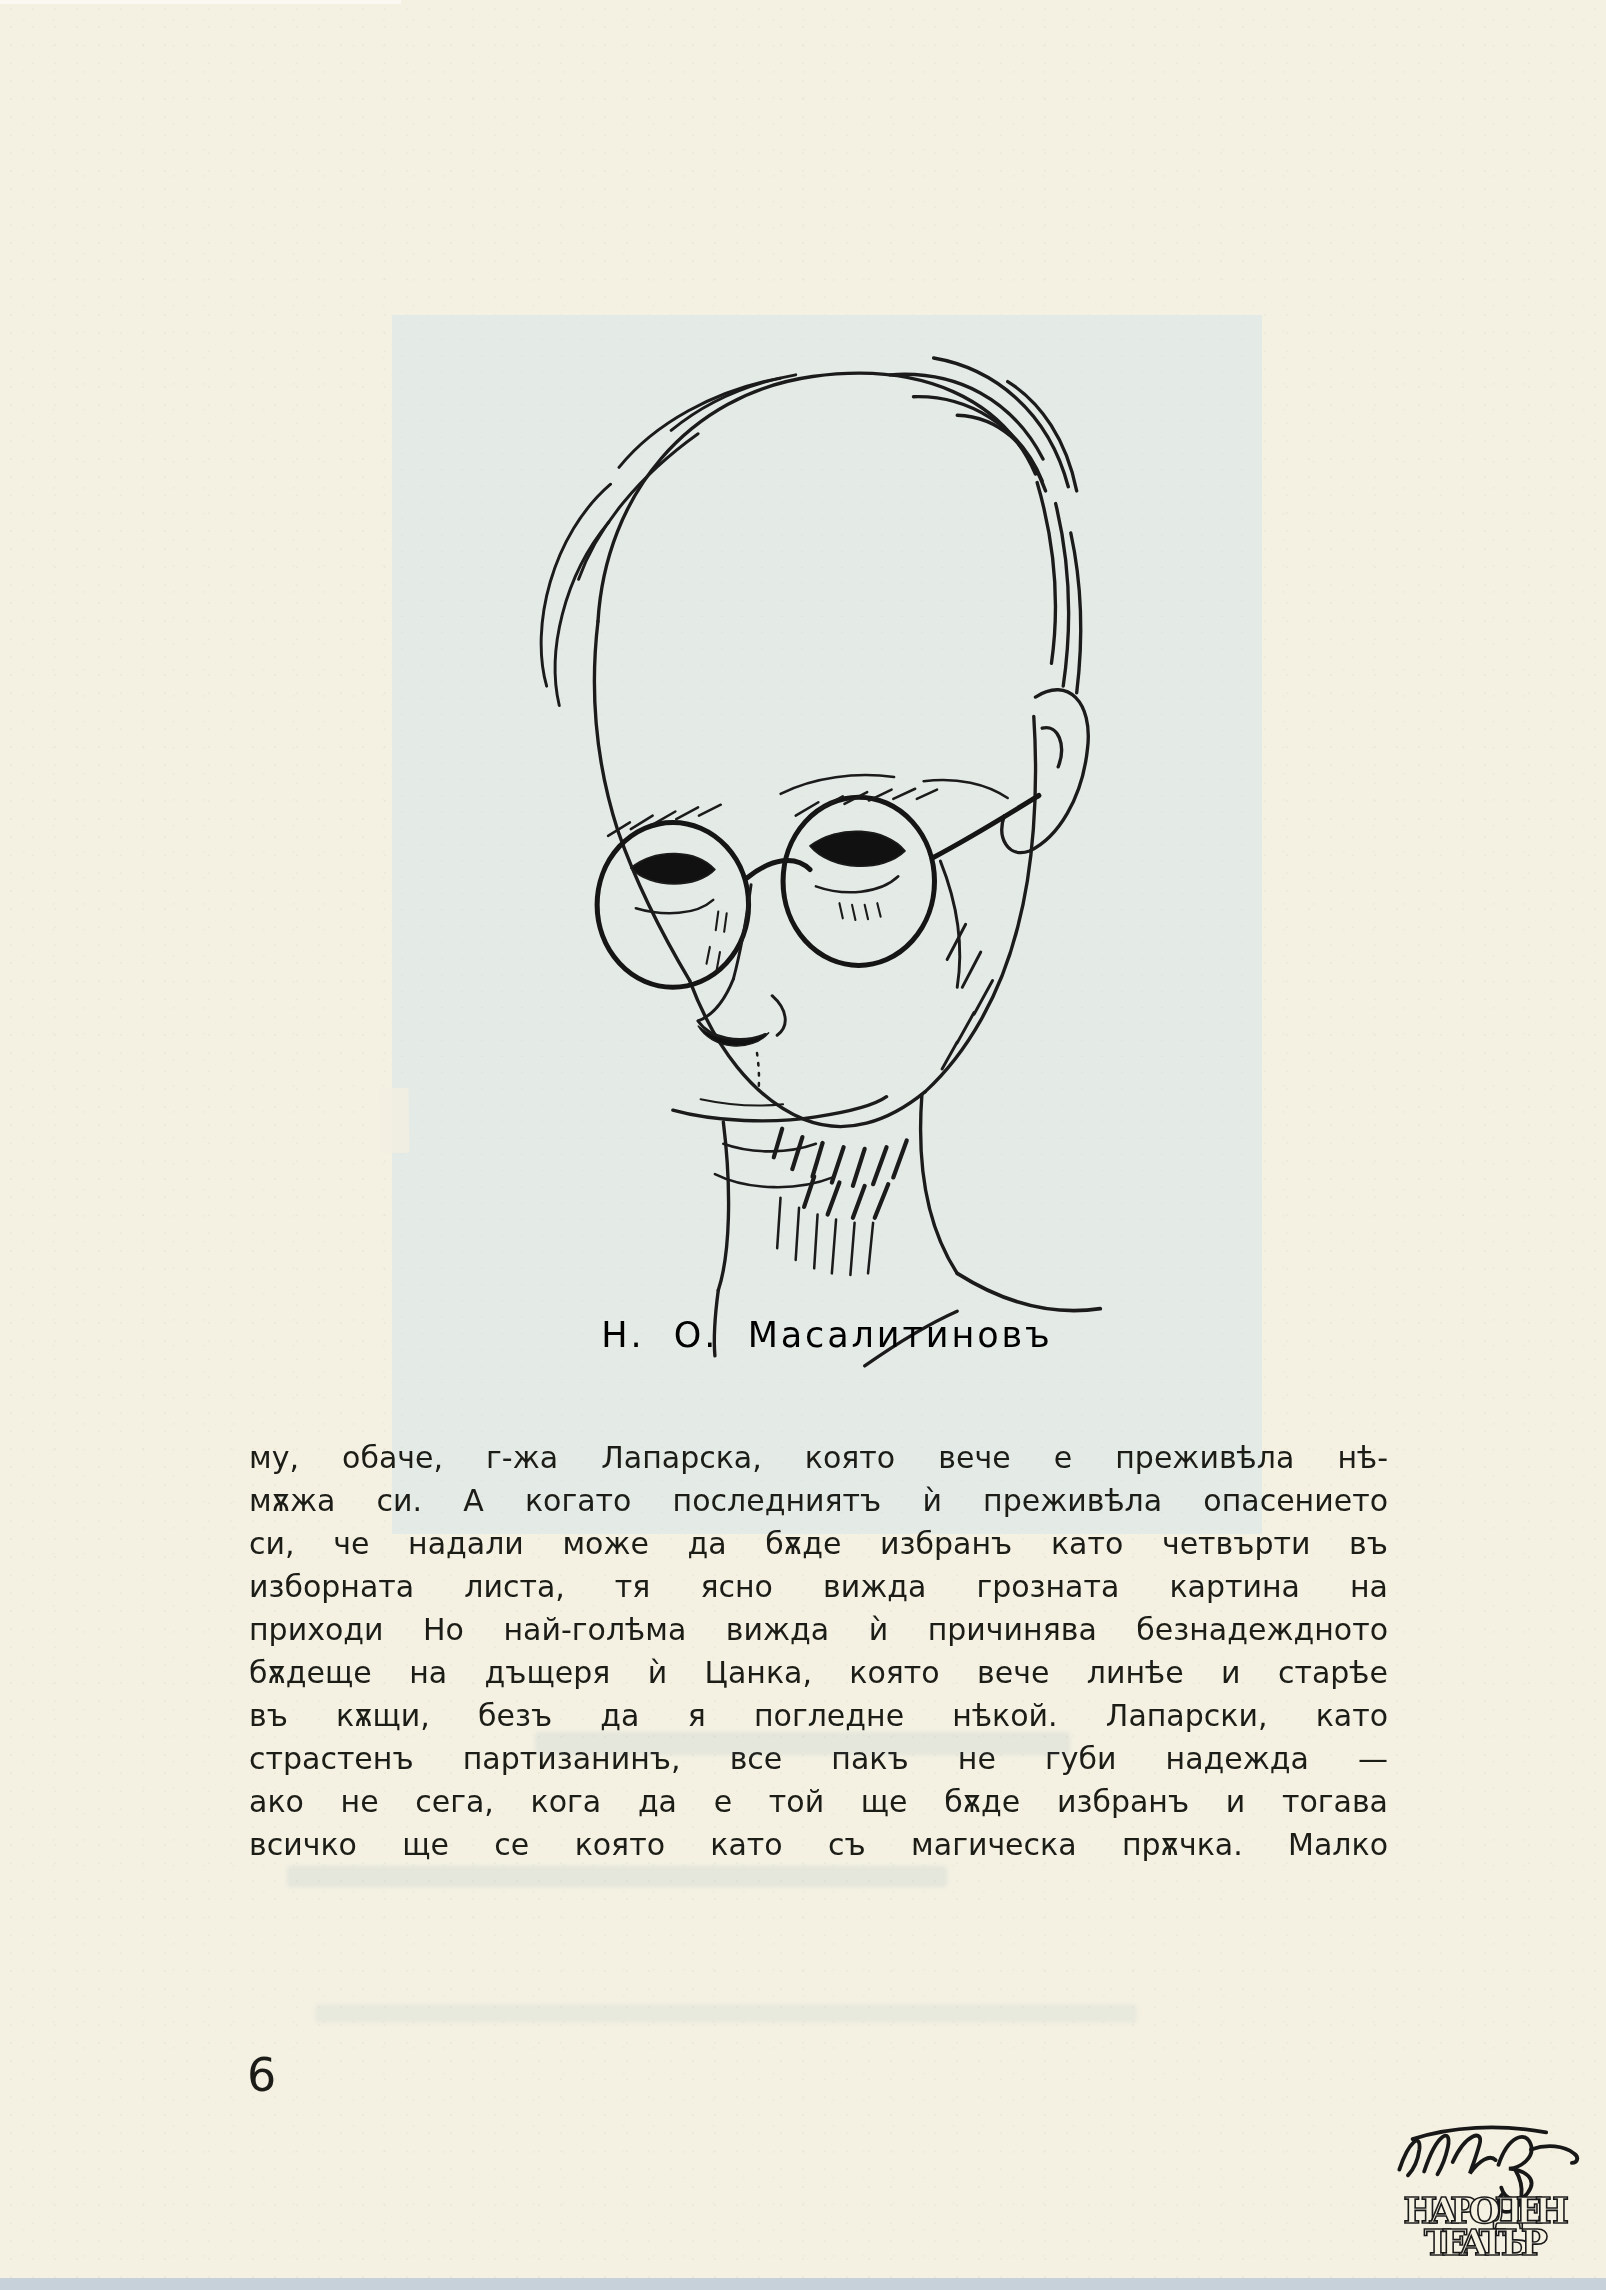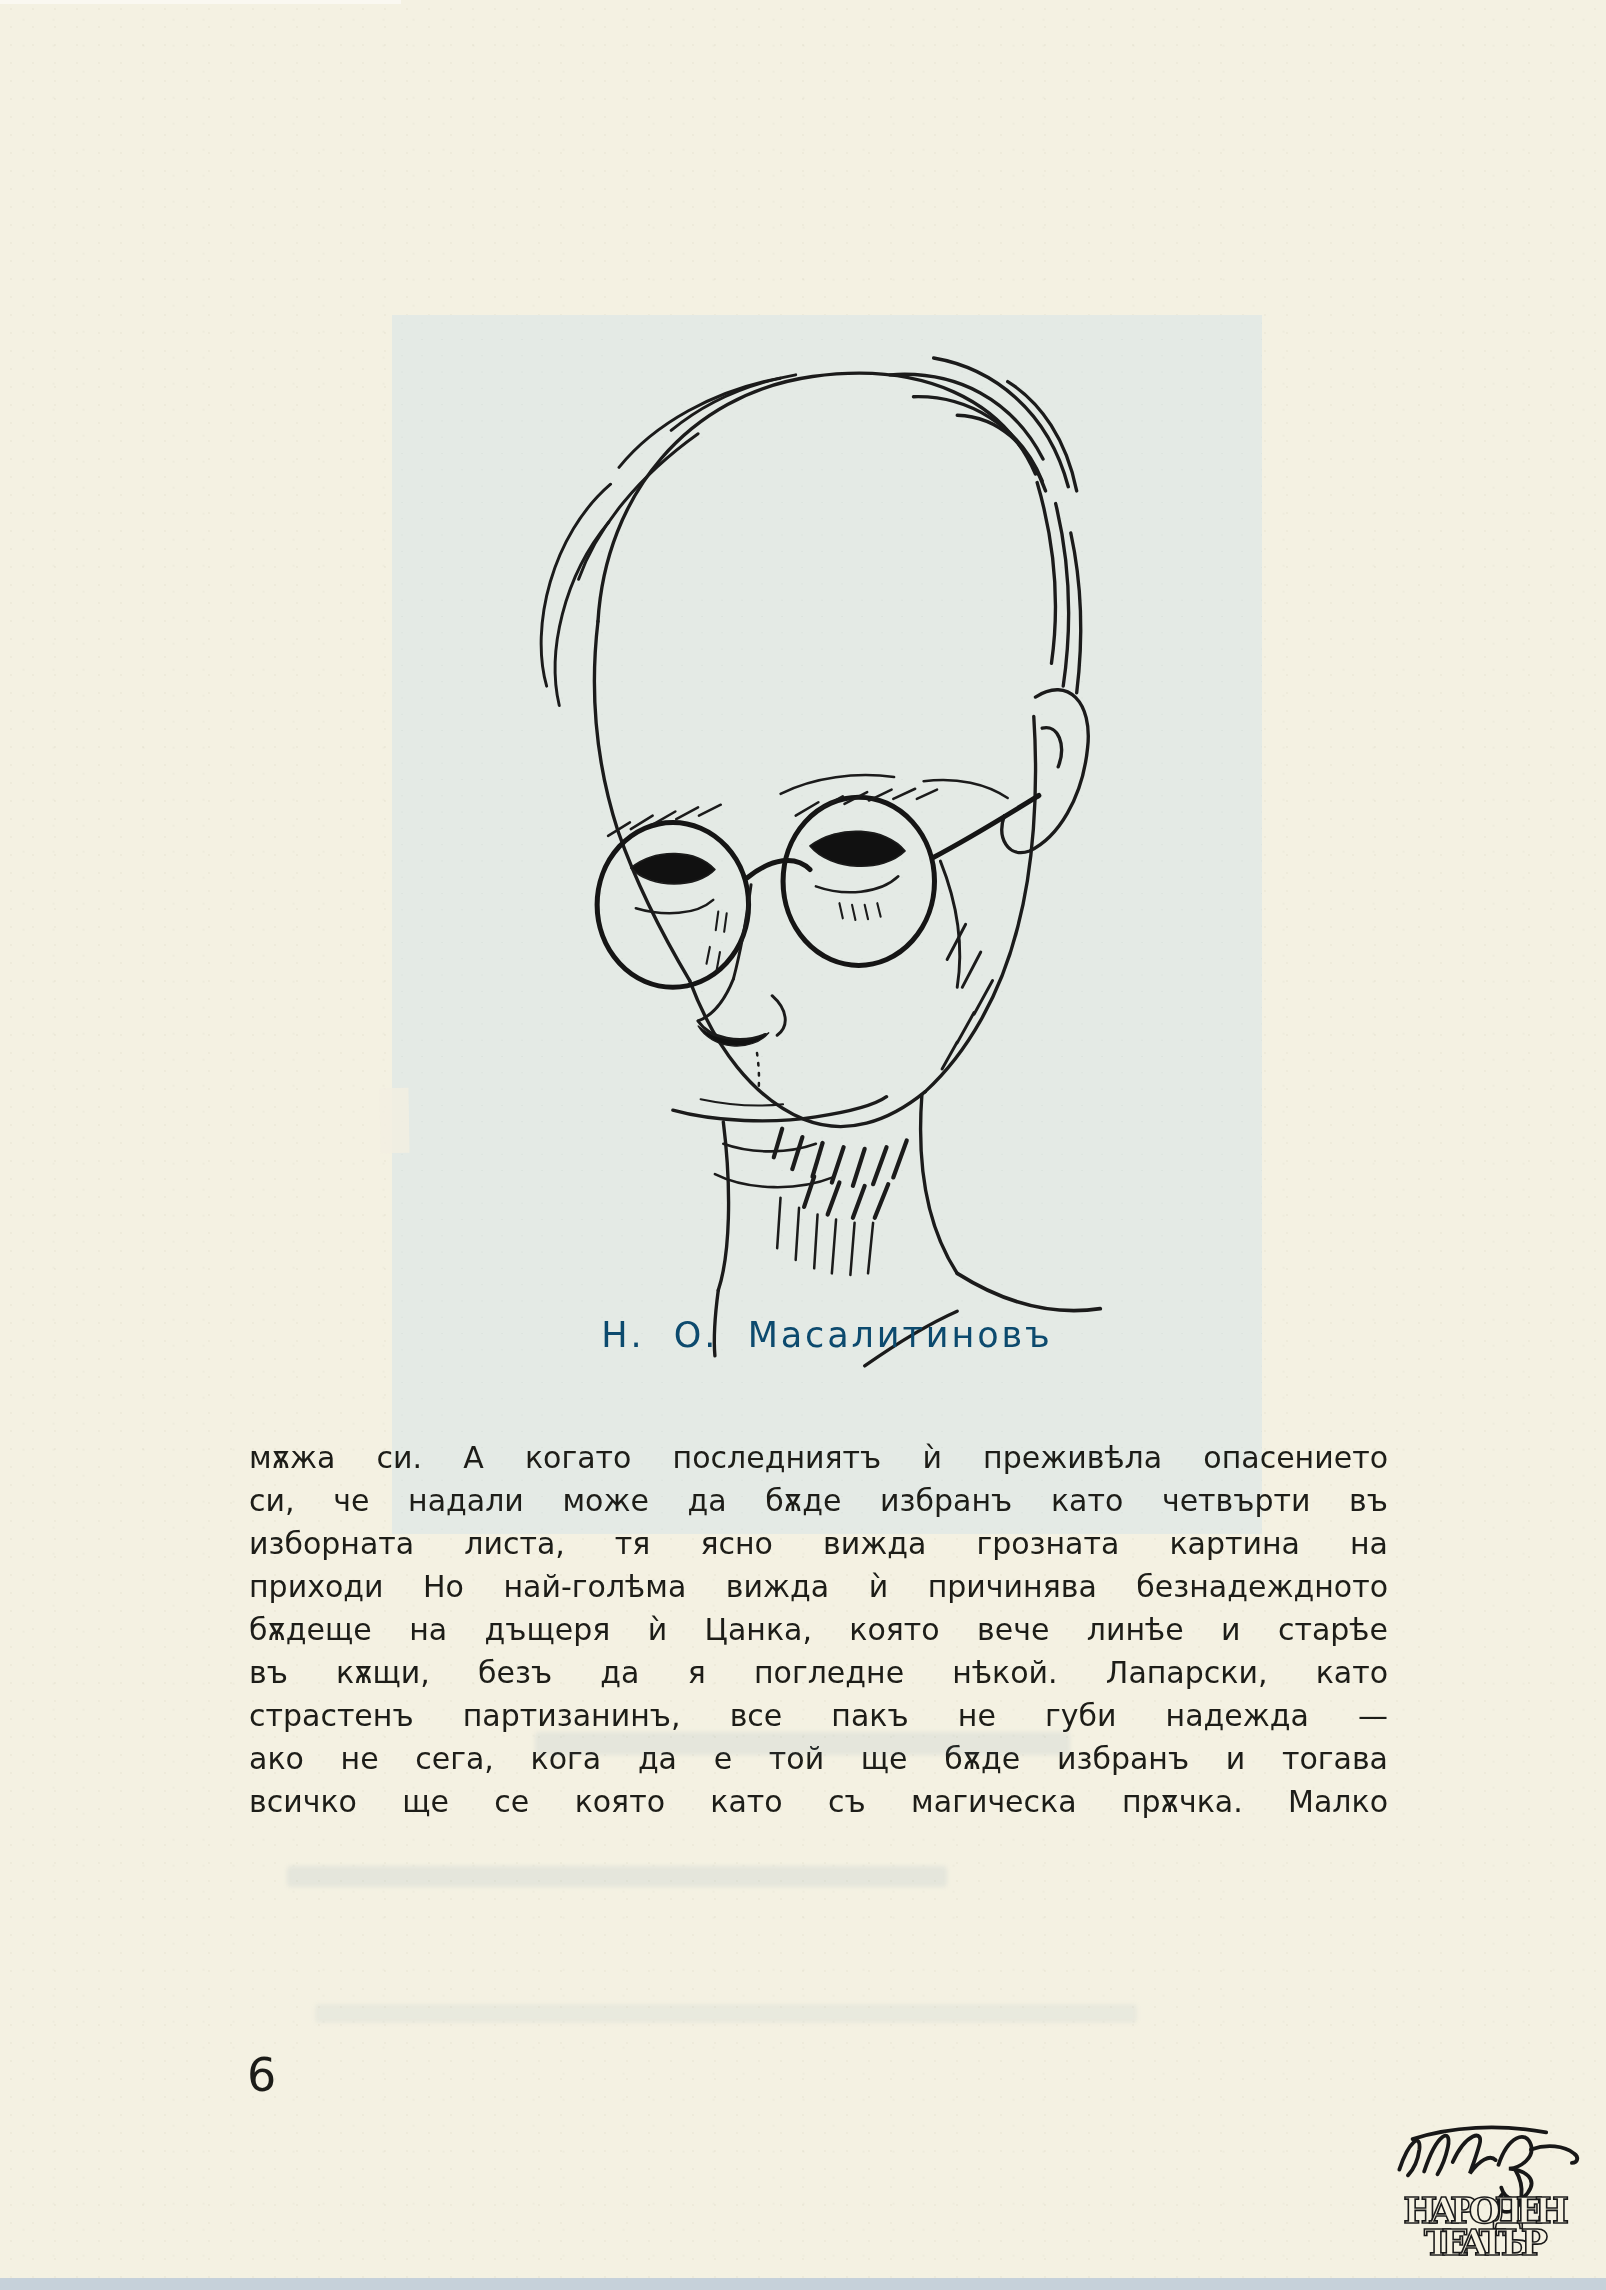--- a/index.html
+++ b/index.html
@@ -22,21 +22,21 @@
     background-image:radial-gradient(rgba(70,95,90,.05) 1px,transparent 1.1px);
     background-size:20px 16.3px;
   }
   .panel-artifact{
     position:absolute;left:380px;top:1088px;width:29px;height:65px;
     background:#f2efe2;opacity:.85;transform:rotate(-1deg);
   }
   .portrait-svg{position:absolute;left:392px;top:315px;}
   .portrait-caption{
     position:absolute;left:392px;top:1315px;width:870px;
-    text-align:center;font-size:35px;color:#0c4a6e;
+    text-align:center;font-size:35px;color:#000000;
     letter-spacing:2.9px;word-spacing:15.3px;
   }
   .body-paragraph{
     position:absolute;left:249px;top:1436px;width:1139px;
     color:#1d1d18;font-size:30px;
   }
   .paragraph-line{
     height:43px;line-height:43px;white-space:normal;
     text-align:justify;text-align-last:justify;
     -moz-text-align-last:justify;
@@ -190,20 +190,21 @@
     </g>
     <path d="M640,1130 C700,1168 756,1180 810,1172" stroke-width="4.5"></path>
     <path d="M356,1150 C352,1180 350,1205 352,1228"></path>
     <path d="M530,1240 C570,1212 606,1190 640,1175"></path>
   </g>
 </svg>
 
 <div class="portrait-caption">Н. О. Масалитиновъ</div>
 
 <div class="body-paragraph">
+  <div class="paragraph-line">му, обаче, г-жа Лапарска, която вече е преживѣла нѣ-</div>
   <div class="paragraph-line">мѫжа си. А когато последниятъ ѝ преживѣла опасението</div>
   <div class="paragraph-line">си, че надали може да бѫде избранъ като четвърти въ</div>
   <div class="paragraph-line">изборната листа, тя ясно вижда грозната картина на</div>
   <div class="paragraph-line">приходи Но най-голѣма вижда ѝ причинява безнадеждното</div>
   <div class="paragraph-line">бѫдеще на дъщеря ѝ Цанка, която вече линѣе и старѣе</div>
   <div class="paragraph-line">въ кѫщи, безъ да я погледне нѣкой. Лапарски, като</div>
   <div class="paragraph-line">страстенъ партизанинъ, все пакъ не губи надежда —</div>
   <div class="paragraph-line">ако не сега, кога да е той ще бѫде избранъ и тогава</div>
   <div class="paragraph-line">всичко ще се която като съ магическа прѫчка. Малко</div>
 </div>

